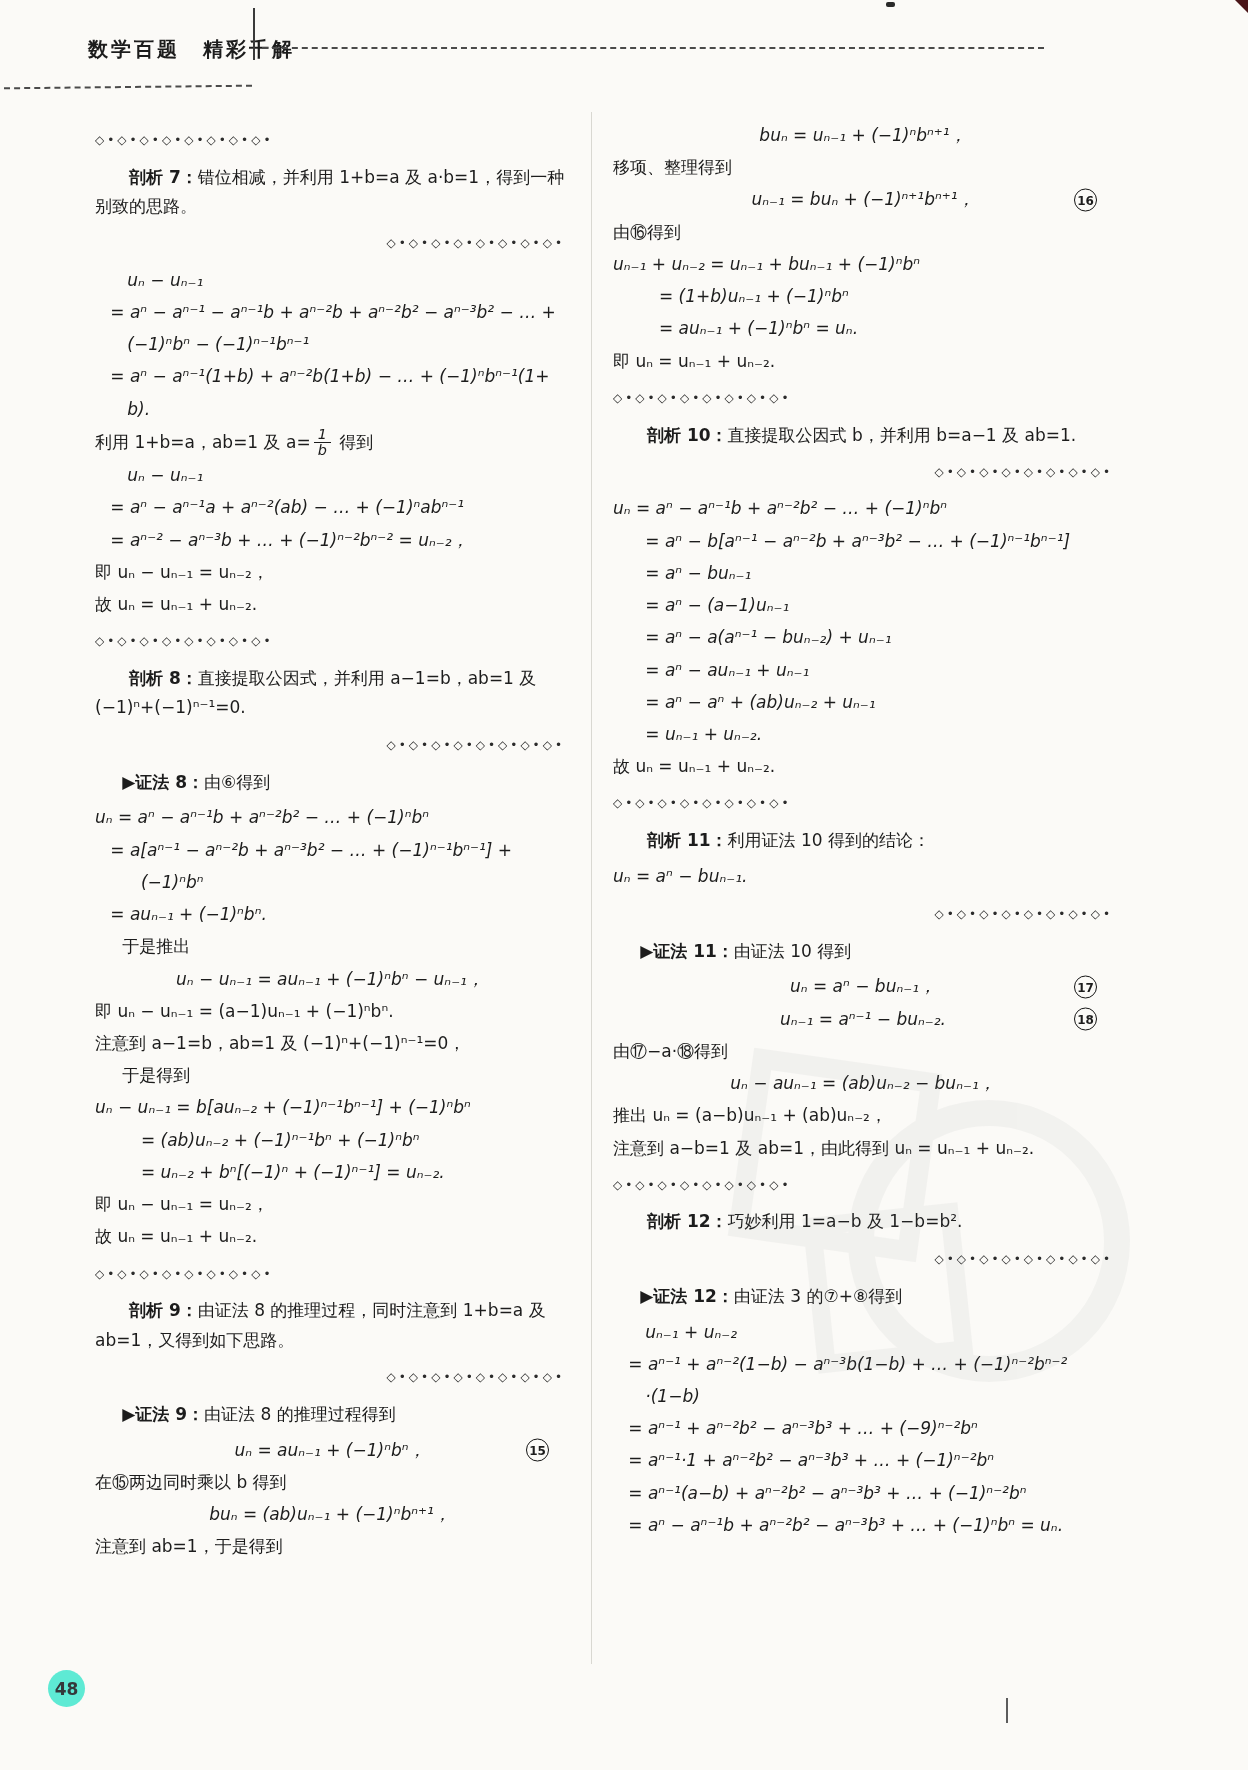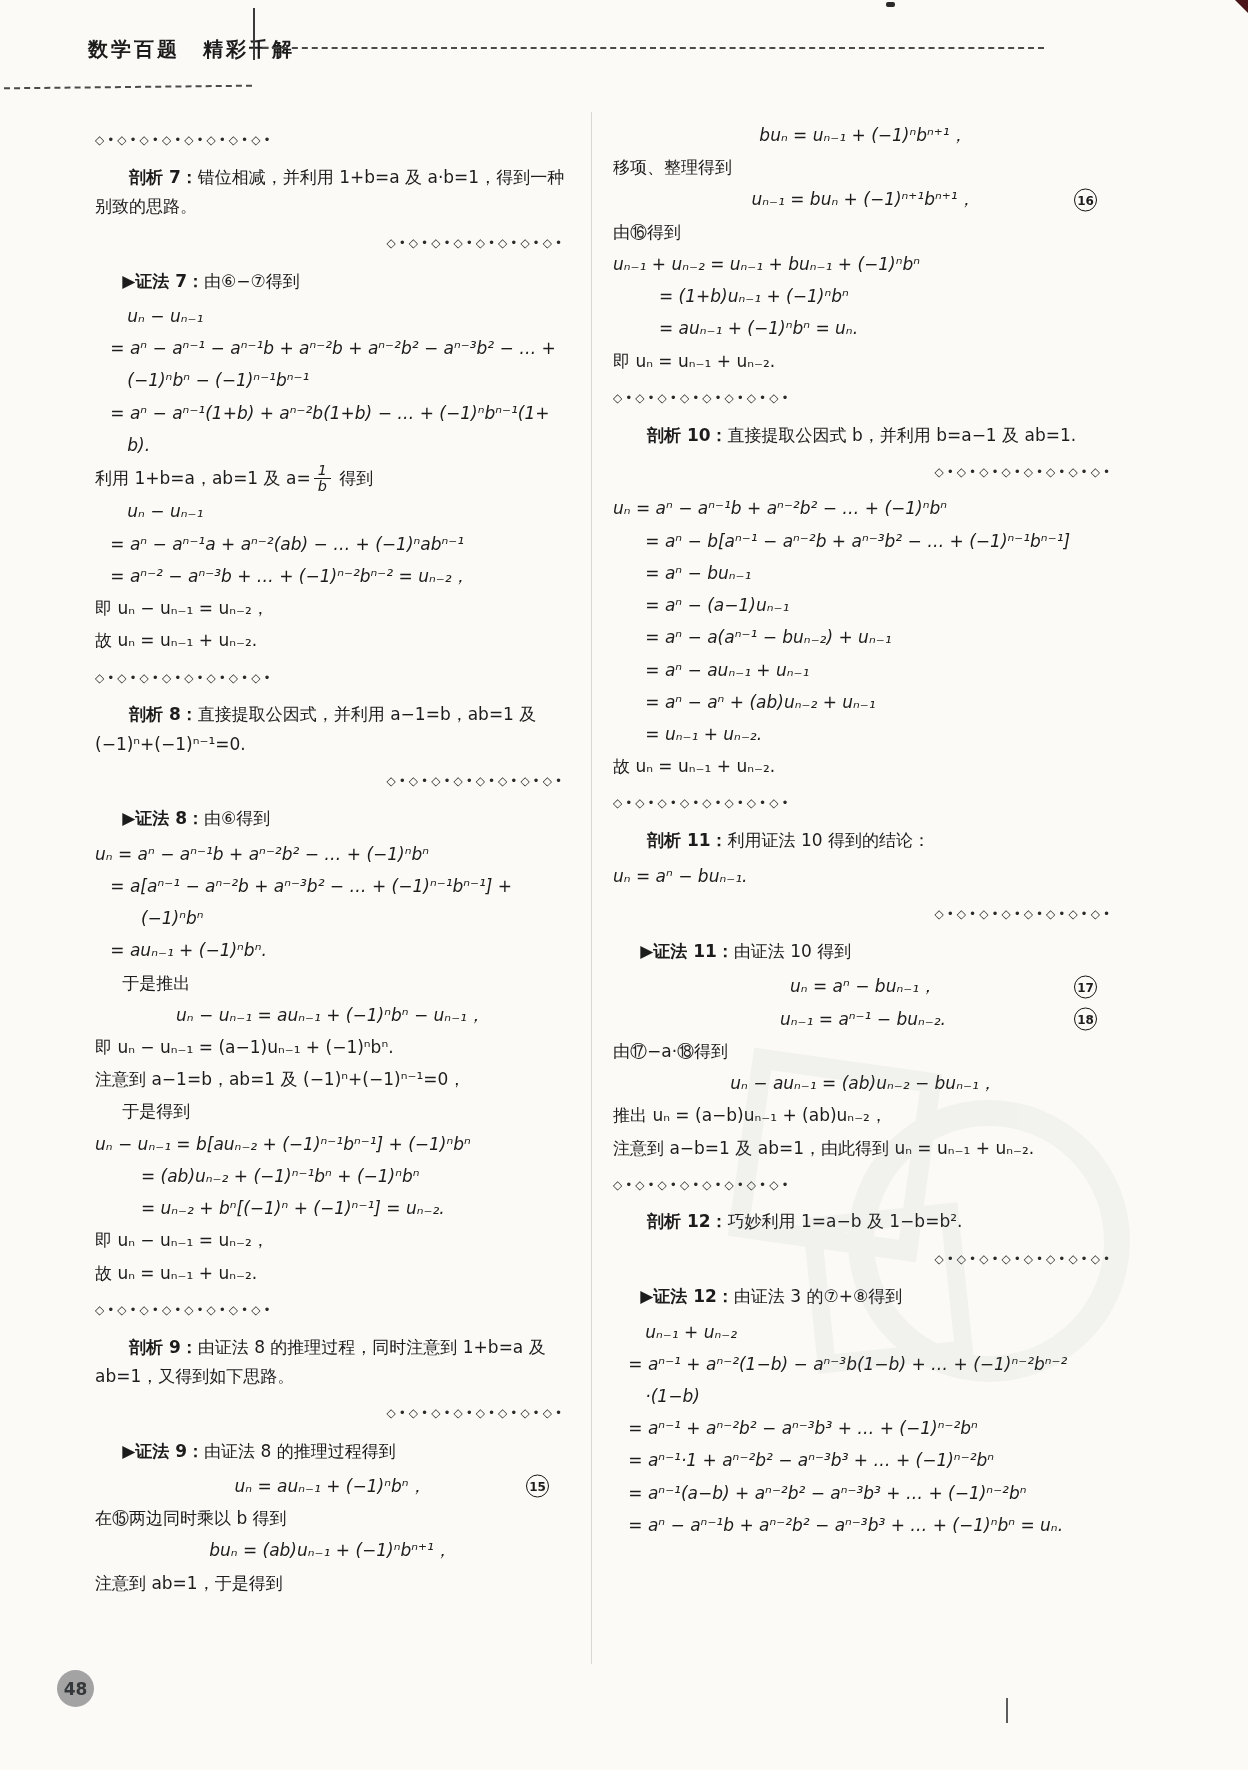--- a/index.html
+++ b/index.html
@@ -42,22 +42,22 @@
     position:absolute;right:16px;top:50%;transform:translateY(-50%);
     width:21px;height:21px;border:1.6px solid #141414;border-radius:50%;
     display:flex;align-items:center;justify-content:center;
     font-style:normal;font-weight:bold;font-size:12px;line-height:1;
   }
   .frac{display:inline-flex;flex-direction:column;vertical-align:middle;text-align:center;line-height:1.05;margin:0 3px;font-size:0.85em;font-style:italic;}
   .frac .num{border-bottom:1.4px solid #1c1c1c;padding:0 4px;}
   .frac .den{padding:0 4px;}
   
   .page-badge{
-    position:absolute;left:57px;top:1670px;width:37px;height:37px;border-radius:50%;
-    background:#a3a3a3;color:#35383a;display:flex;align-items:center;justify-content:center;
+    position:absolute;left:48px;top:1670px;width:37px;height:37px;border-radius:50%;
+    background:#5eead4;color:#35383a;display:flex;align-items:center;justify-content:center;
     font-weight:bold;font-size:17px;
   }
   .tick{position:absolute;left:1006px;top:1698px;width:2px;height:25px;background:#5c5c5c;}
   .watermark{position:absolute;left:740px;top:1040px;width:400px;height:330px;opacity:0.06;pointer-events:none;}
   .wm-circle{position:absolute;right:10px;top:60px;width:230px;height:230px;border:26px solid #6a6f72;border-radius:50%;}
   .wm-box{position:absolute;left:0;top:20px;width:150px;height:150px;border:20px solid #6a6f72;transform:rotate(8deg);}
   .wm-box2{position:absolute;left:70px;top:170px;width:120px;height:120px;border:18px solid #6a6f72;transform:rotate(-6deg);}
 </style>
 </head>
 <body>
@@ -76,21 +76,20 @@
   <div class="content">
 
     <div class="col left">
 
       <div class="orn">◇•◇•◇•◇•◇•◇•◇•◇•</div>
 
       <p class="para"><b>剖析 7：</b><span>错位相减，并利用 1+b=a 及 a·b=1，得到一种别致的思路。</span></p>
 
       <div class="orn right">◇•◇•◇•◇•◇•◇•◇•◇•</div>
 
-      <p class="phead"><b>▶证法 7：</b><span>由⑥−⑦得到</span></p>
       <p class="f i1">uₙ − uₙ₋₁</p>
       <p class="f">= aⁿ − aⁿ⁻¹ − aⁿ⁻¹b + aⁿ⁻²b + aⁿ⁻²b² − aⁿ⁻³b² − … +</p>
       <p class="f i1">(−1)ⁿbⁿ − (−1)ⁿ⁻¹bⁿ⁻¹</p>
       <p class="f">= aⁿ − aⁿ⁻¹(1+b) + aⁿ⁻²b(1+b) − … + (−1)ⁿbⁿ⁻¹(1+</p>
       <p class="f i1">b).</p>
 
       <p class="t"><span>利用 1+b=a，ab=1 及 a=</span><span class="frac">
             <span class="num">1</span>
             <span class="den">b</span>
           </span><span> 得到</span></p>
@@ -182,21 +181,21 @@
       <div class="orn">◇•◇•◇•◇•◇•◇•◇•◇•</div>
 
       <p class="para"><b>剖析 12：</b><span>巧妙利用 1=a−b 及 1−b=b².</span></p>
 
       <div class="orn right">◇•◇•◇•◇•◇•◇•◇•◇•</div>
 
       <p class="phead"><b>▶证法 12：</b><span>由证法 3 的⑦+⑧得到</span></p>
       <p class="f i1">uₙ₋₁ + uₙ₋₂</p>
       <p class="f">= aⁿ⁻¹ + aⁿ⁻²(1−b) − aⁿ⁻³b(1−b) + … + (−1)ⁿ⁻²bⁿ⁻²</p>
       <p class="f i1">·(1−b)</p>
-      <p class="f">= aⁿ⁻¹ + aⁿ⁻²b² − aⁿ⁻³b³ + … + (−1)ⁿ⁻²bⁿ</p>
+      <p class="f">= aⁿ⁻¹ + aⁿ⁻²b² − aⁿ⁻³b³ + … + (−9)ⁿ⁻²bⁿ</p>
       <p class="f">= aⁿ⁻¹·1 + aⁿ⁻²b² − aⁿ⁻³b³ + … + (−1)ⁿ⁻²bⁿ</p>
       <p class="f">= aⁿ⁻¹(a−b) + aⁿ⁻²b² − aⁿ⁻³b³ + … + (−1)ⁿ⁻²bⁿ</p>
       <p class="f">= aⁿ − aⁿ⁻¹b + aⁿ⁻²b² − aⁿ⁻³b³ + … + (−1)ⁿbⁿ = uₙ.</p>
 
     </div>
   </div>
 
   <div class="page-badge">48</div>
   <div class="tick"></div>
   <div class="watermark">

